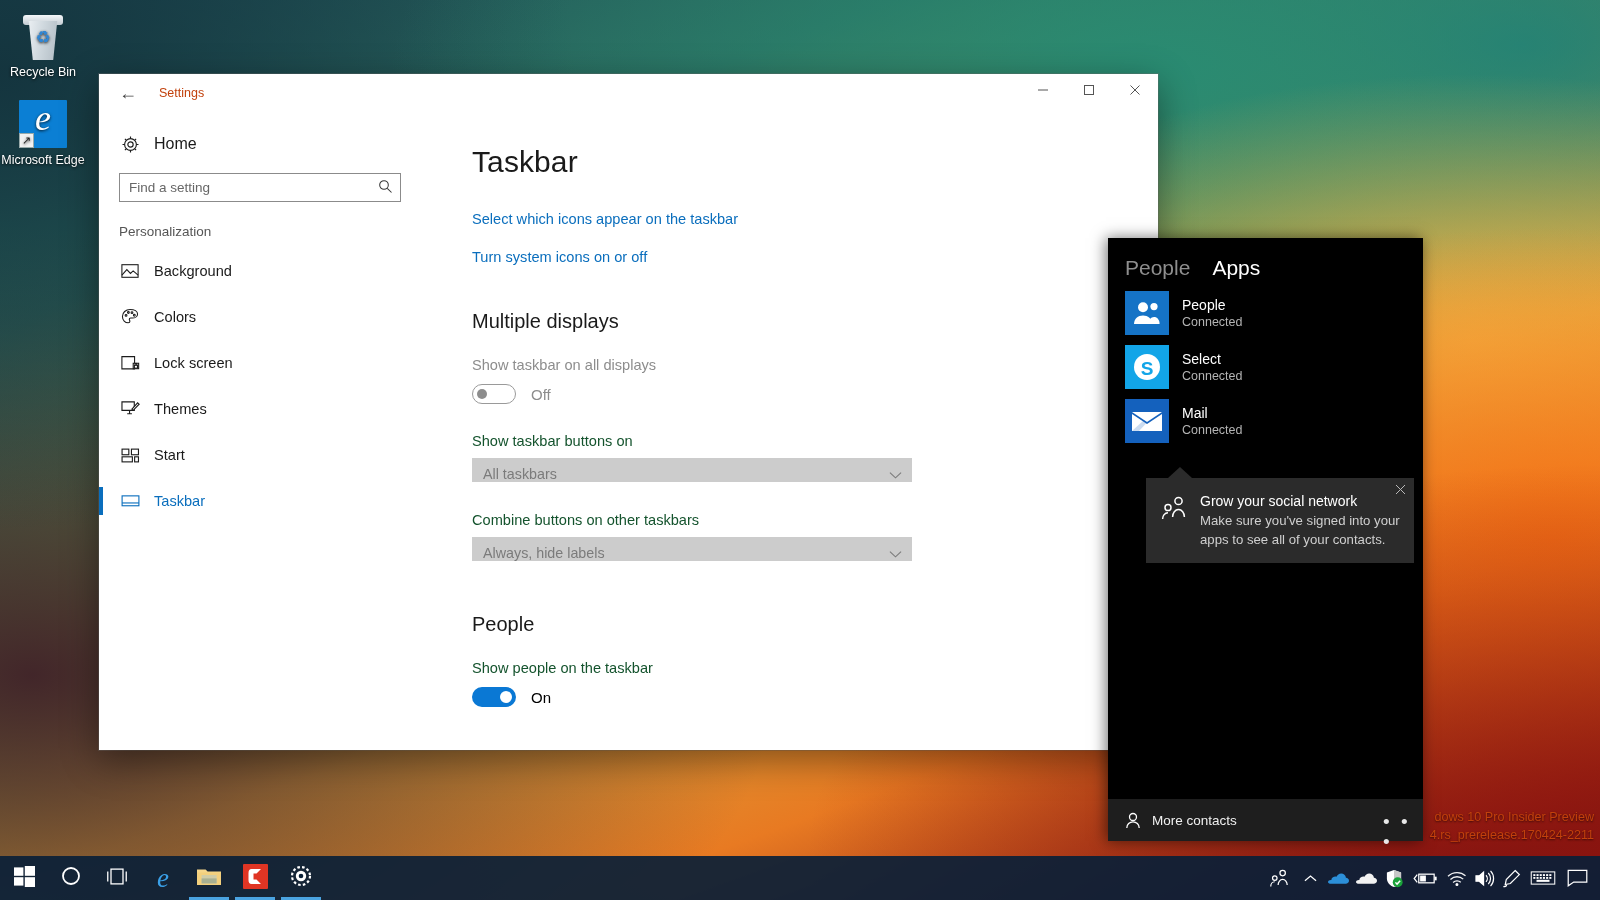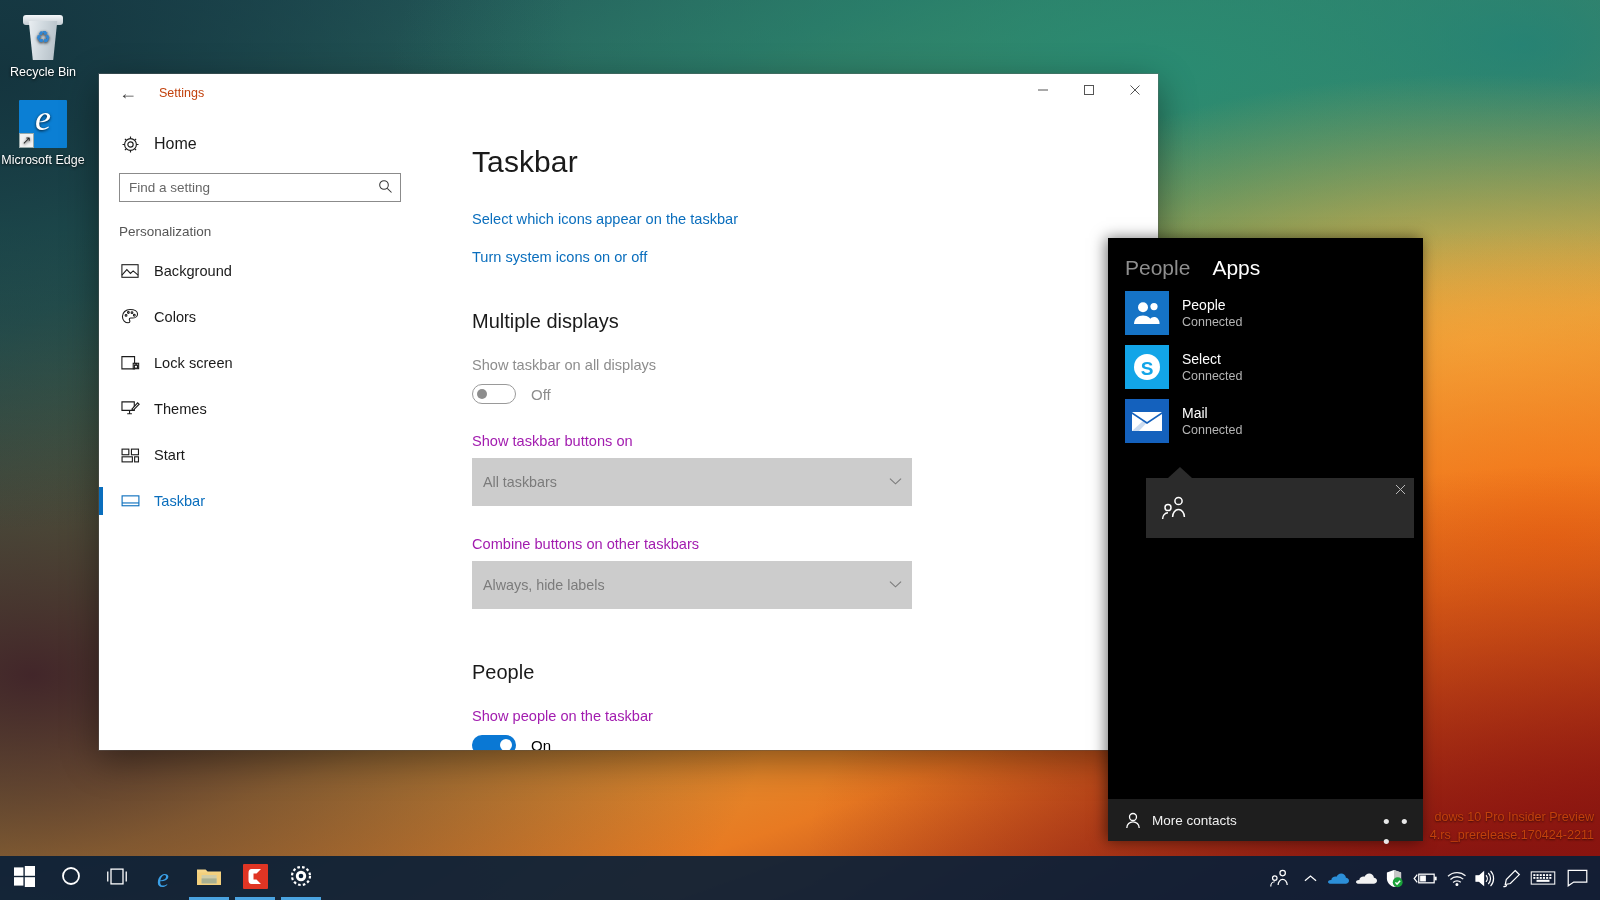--- a/index.html
+++ b/index.html
@@ -129,43 +129,43 @@
   }
 
   
   .content { flex:1; padding:34px 0 0 0; overflow:hidden; position:relative; }
   .content-inner { padding-left:37px; }
   .page-title { font-size:30px; font-weight:300; color:#1a1a1a; letter-spacing:.1px; }
   .link {
     display:block; color:#0a6ebd; font-size:14.6px; text-decoration:none;
   }
   .grp-title { font-size:20px; font-weight:300; color:#1a1a1a; }
-  .opt-label { font-size:14.6px; color:#a21caf; }
+  .opt-label { font-size:14.6px; color:#14532d; }
   .opt-label.disabled { color:#8d8d8d; }
 
   .toggle-row { display:flex; align-items:center; }
   .toggle {
     width:44px; height:20px; border-radius:10px; position:relative; flex:none;
   }
   .toggle.off { background:#fff; border:1px solid #9a9a9a; }
   .toggle.off .knob {
     position:absolute; left:4px; top:4px; width:10px; height:10px;
     border-radius:50%; background:#8d8d8d;
   }
   .toggle.on { background:#0a78d4; }
   .toggle.on .knob {
     position:absolute; right:4px; top:4px; width:12px; height:12px;
     border-radius:50%; background:#fff;
   }
   .toggle-text { font-size:15px; margin-left:15px; }
   .toggle-text.disabled { color:#8d8d8d; }
 
   .dropdown {
-    width:440px; height:48px; background:#cccccc;
-    display:flex; align-items:center; padding:0 10px 0 11px;
+    width:440px; height:24px; background:#cccccc;
+    display:flex; align-items:flex-end; padding:0 10px 0 11px;
     color:#7b7b7b; font-size:14.3px;
   }
   .dropdown .chev { margin-left:auto; font-size:11px; color:#7b7b7b; }
 
   
   #people-flyout {
     position:absolute; left:1108px; top:238px; width:315px; height:603px;
     background:#000000;
     box-shadow:-2px 0 14px rgba(0,0,0,0.55);
   }
@@ -490,20 +490,24 @@
   </div>
 
   <div class="callout">
     <span class="callout-icon">
       <svg width="28" height="24" viewBox="0 0 28 24" fill="none" stroke="#fff" stroke-width="1.5">
         <circle cx="18.5" cy="5" r="3.6"></circle>
           <path d="M12.6 21c0-4 2.6-7.4 5.9-7.4s5.9 3.4 5.9 7.4"></path>
         <circle cx="8" cy="11.6" r="3"></circle>
           <path d="M2.6 23c0-3.4 2.2-6.2 5.4-6.2"></path>
       </svg>
+    </span>
+    <span>
+      <span class="callout-title" style="display:block">Grow your social network</span>
+      <span class="callout-body" style="display:block">Make sure you've signed into your apps to see all of your contacts.</span>
     </span>
     <span class="callout-close">
       <svg width="11" height="11" viewBox="0 0 11 11">
           <line x1="1" y1="1" x2="10" y2="10" stroke="#b9b9b9" stroke-width="1"></line>
           <line x1="10" y1="1" x2="1" y2="10" stroke="#b9b9b9" stroke-width="1"></line>
         </svg>
     </span>
   </div>
 
   <div class="flyout-bottom">

